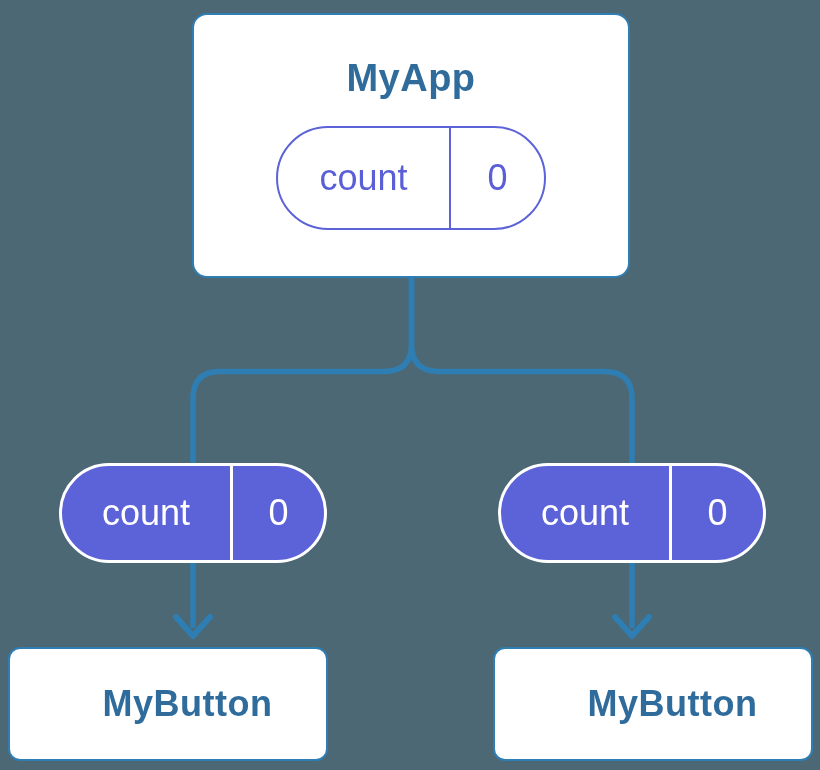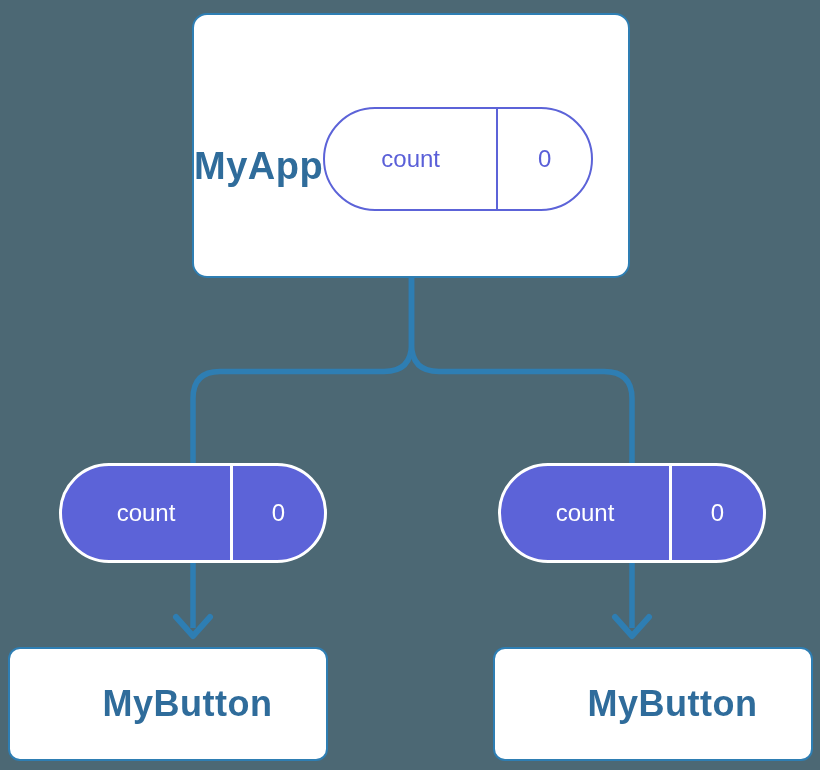--- a/index.html
+++ b/index.html
@@ -18,41 +18,41 @@
   .card {
     position: absolute;
     background: #FFFFFF;
     border: 2.5px solid #2E7EB3;
     box-sizing: border-box;
   }
   .root-card {
     left: 192px; top: 13px;
     width: 438px; height: 265px;
     border-radius: 15px;
-    display: flex; flex-direction: row; align-items: center;
+    display: flex; flex-direction: column; align-items: center;
   }
   .card-title {
     color: #2F6C9B;
     font-weight: 700;
     letter-spacing: 0.5px;
   }
   .root-title { margin-top: 42px; font-size: 38px; }
 
   .pill {
     box-sizing: border-box;
     display: flex;
     align-items: stretch;
     border-radius: 60px;
     overflow: hidden;
   }
   .pill .cell {
     display: flex;
     align-items: center;
     justify-content: center;
-    font-size: 24px;
+    font-size: 36px;
   }
   .pill-outline {
     width: 270px; height: 104px;
     margin-top: 26px;
     background: #FFFFFF;
     border: 2.5px solid #5C63D8;
     color: #5A5FD8;
   }
   .pill-outline .cell-name { width: 171px; border-right: 2.5px solid #5C63D8; }
   .pill-outline .cell-value { flex: 1; }

